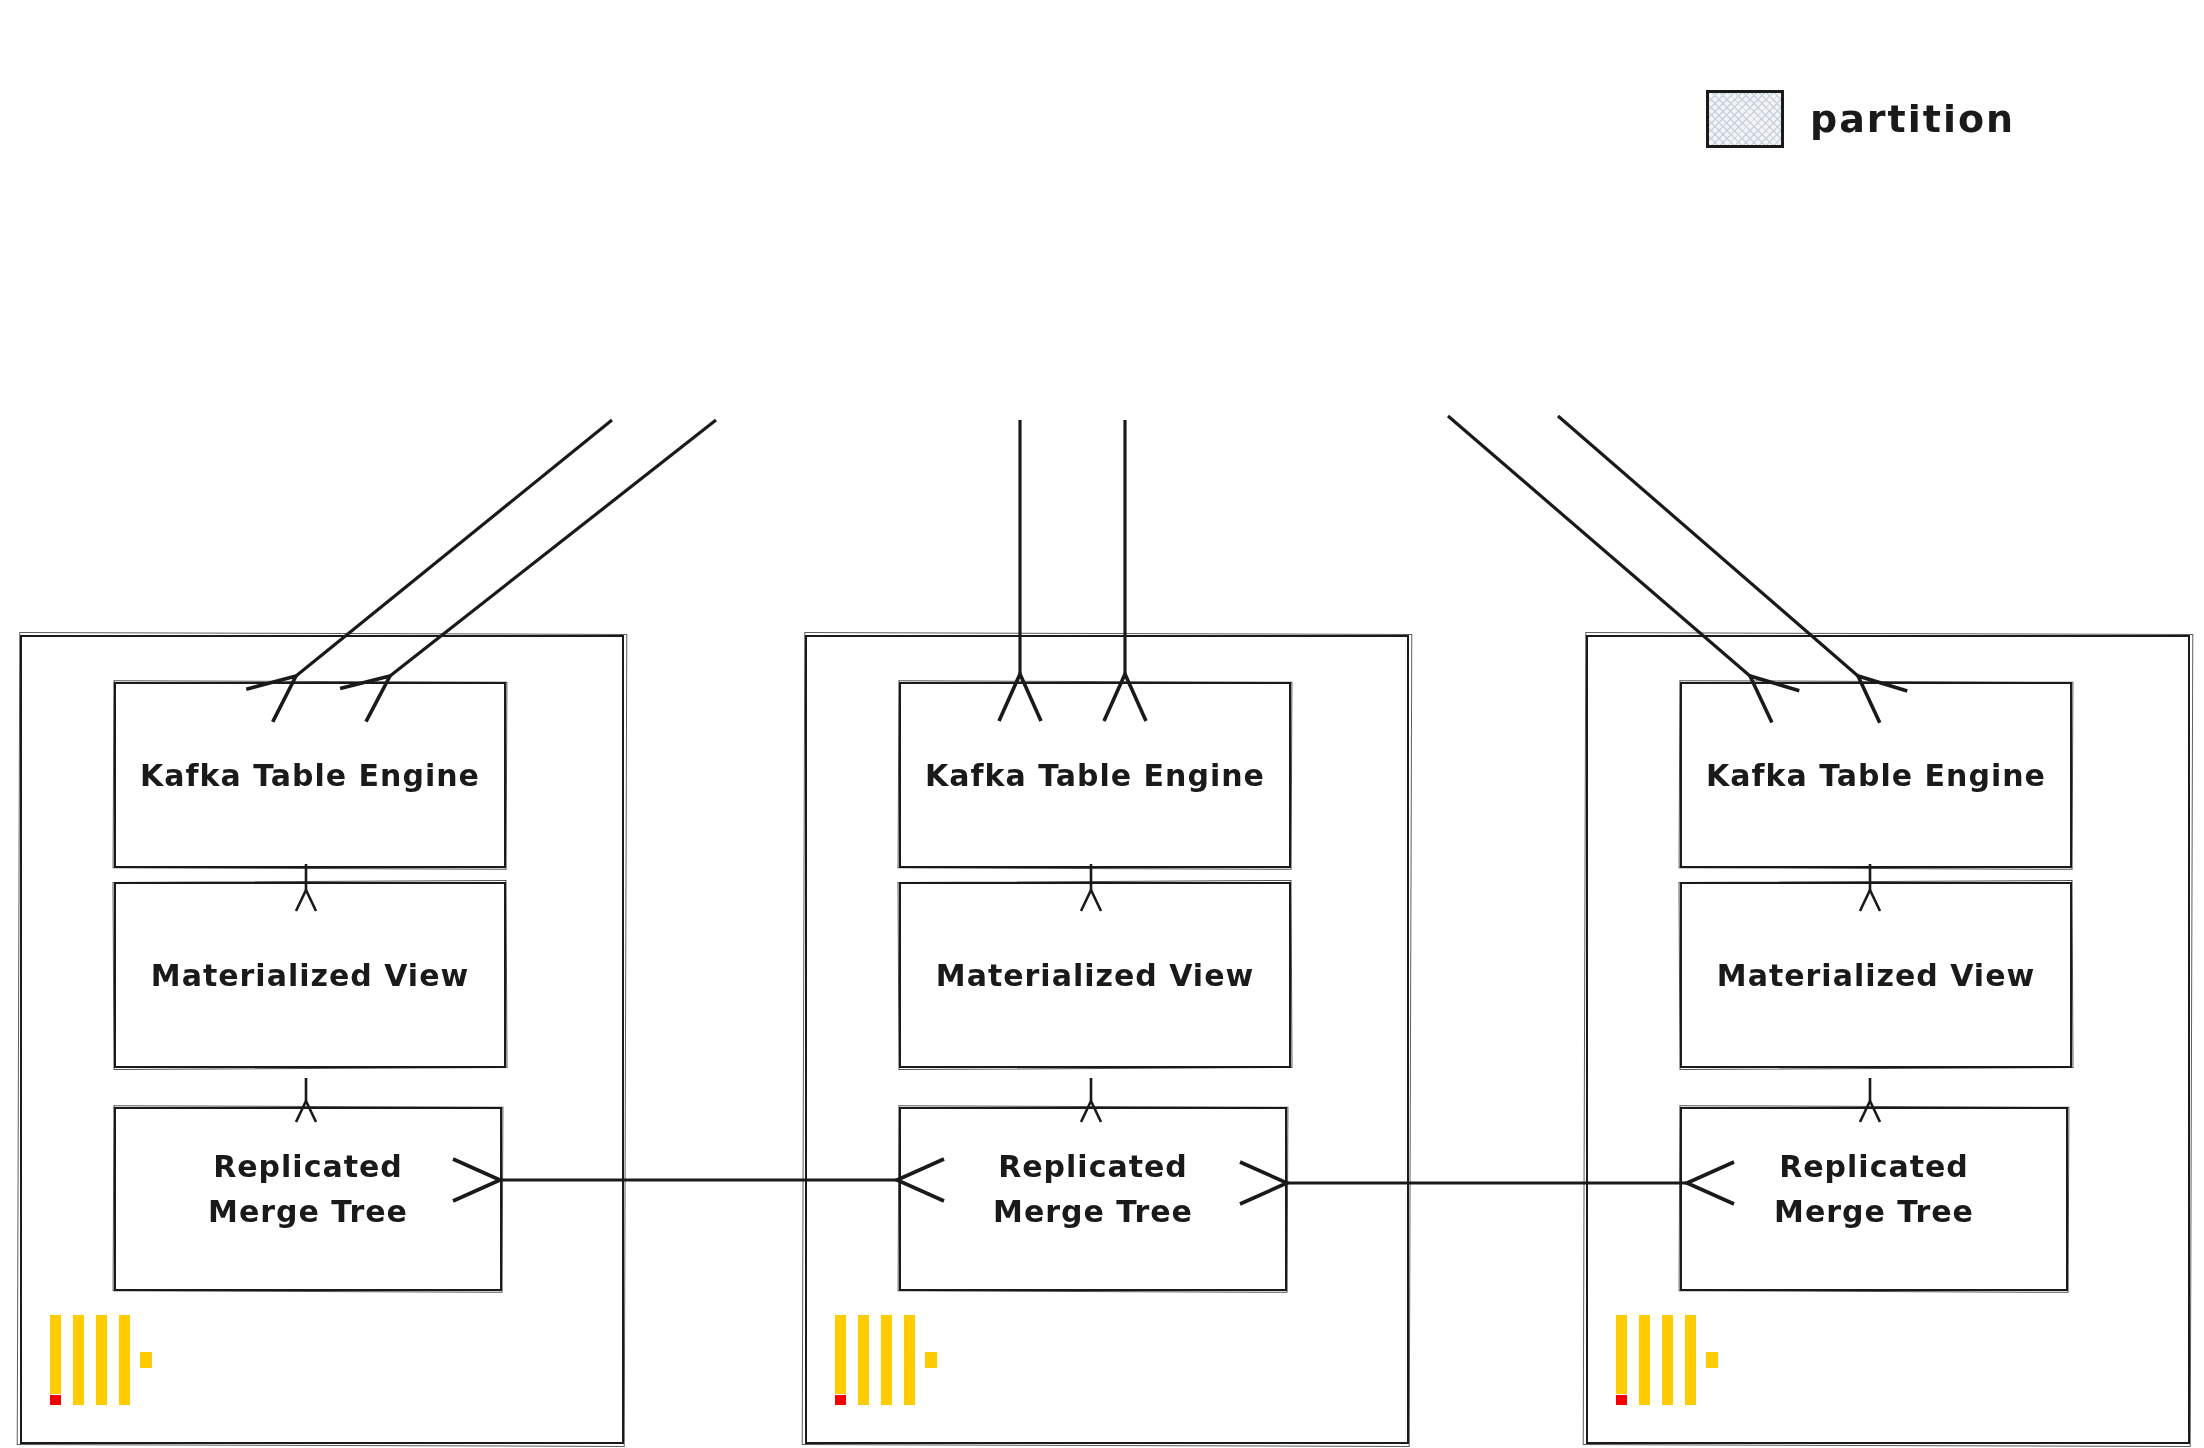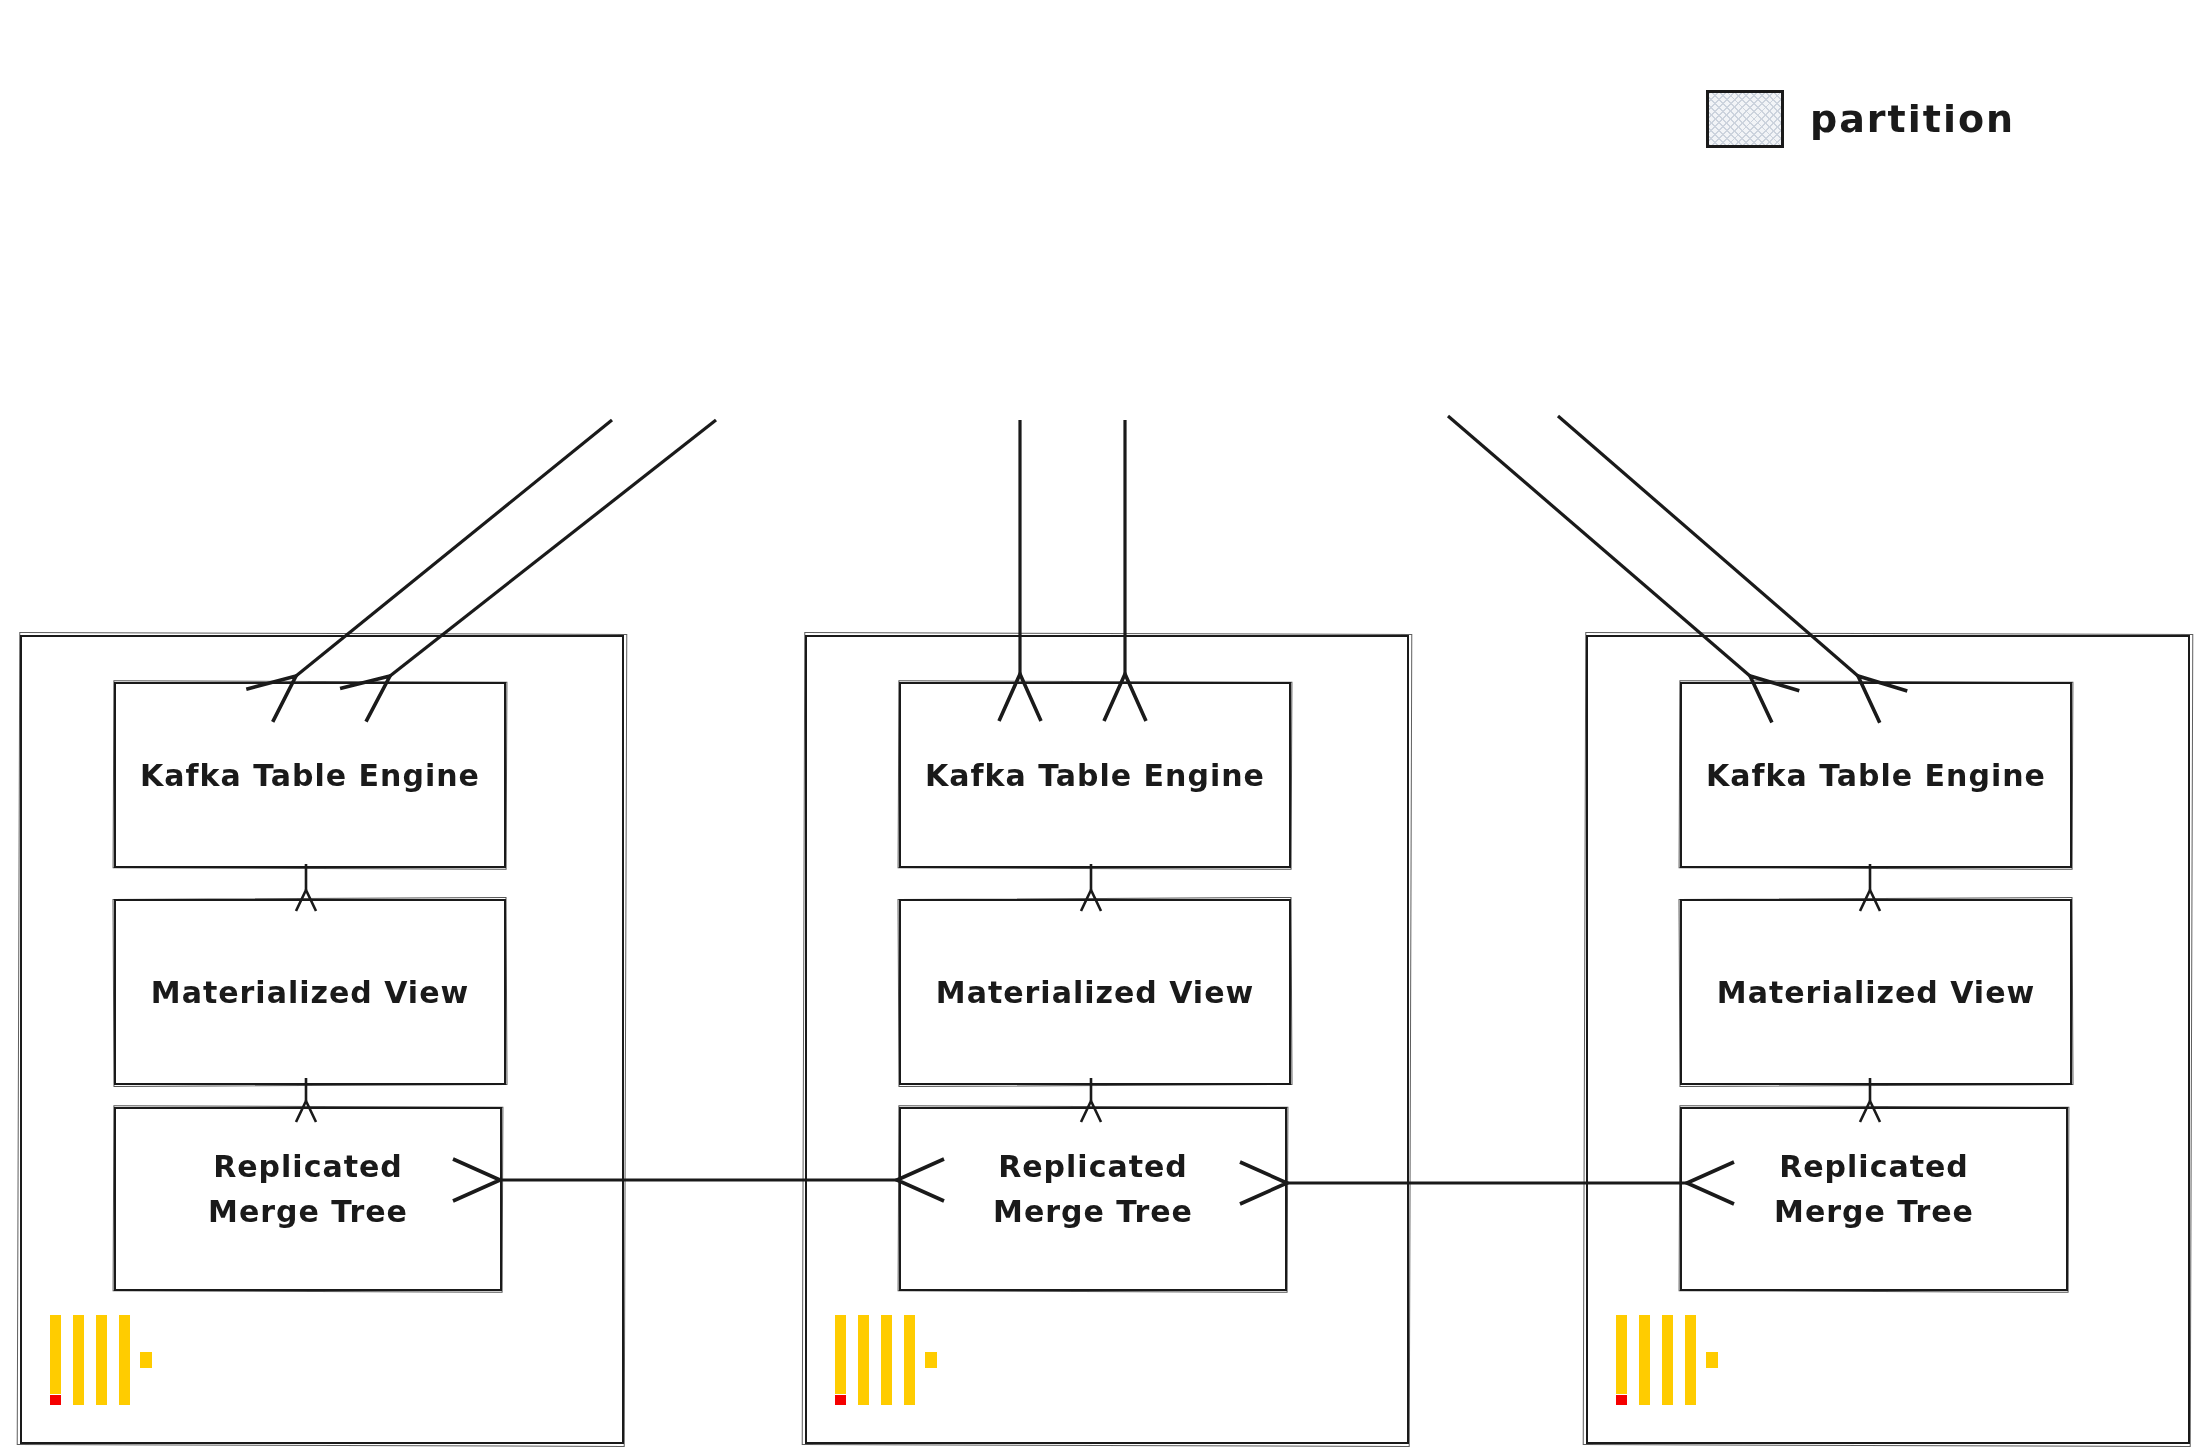--- a/index.html
+++ b/index.html
@@ -46,21 +46,21 @@
   .legend-label{margin-left:26px;font-size:38px;letter-spacing:2px;font-weight:bold;}
   
   .node{position:absolute;top:635px;width:600px;height:805px;border:2.8px solid var(--ink,#1a1a1a);background:#fff;text-decoration:underline;}
   .node::after{content:"";position:absolute;inset:-4px;border:1.6px solid rgba(26,26,26,.7);transform:rotate(.18deg);pointer-events:none;}
   .n1{left:20px}.n2{left:805px}.n3{left:1586px}
   .ibox{
     left:92px;width:388px;display:flex;align-items:center;justify-content:center;
     text-align:center;font-size:30px;letter-spacing:1px;font-weight:bold;line-height:1.5;
   }
   .kte{top:45px;height:182px;}
-  .mv{top:262px;height:182px;}
+  .mv{top:245px;height:182px;}
   .rmt{top:470px;height:184px;padding-bottom:20px;box-sizing:border-box;flex-direction:column;}
   
   .ch-logo{position:absolute;left:28px;top:678px;width:104px;height:90px;}
   .ch-logo i{position:absolute;display:block;background:var(--ch-yellow,#ffcc00);}
   .ch-b{top:0;width:11px;height:90px;}
   .ch-b1{left:0;height:79px;}
   .ch-b2{left:23px;}
   .ch-b3{left:46px;}
   .ch-b4{left:69px;}
   .ch-red{left:0;top:80px;width:11px;height:10px;background:var(--ch-red,#ff0000)!important;}

